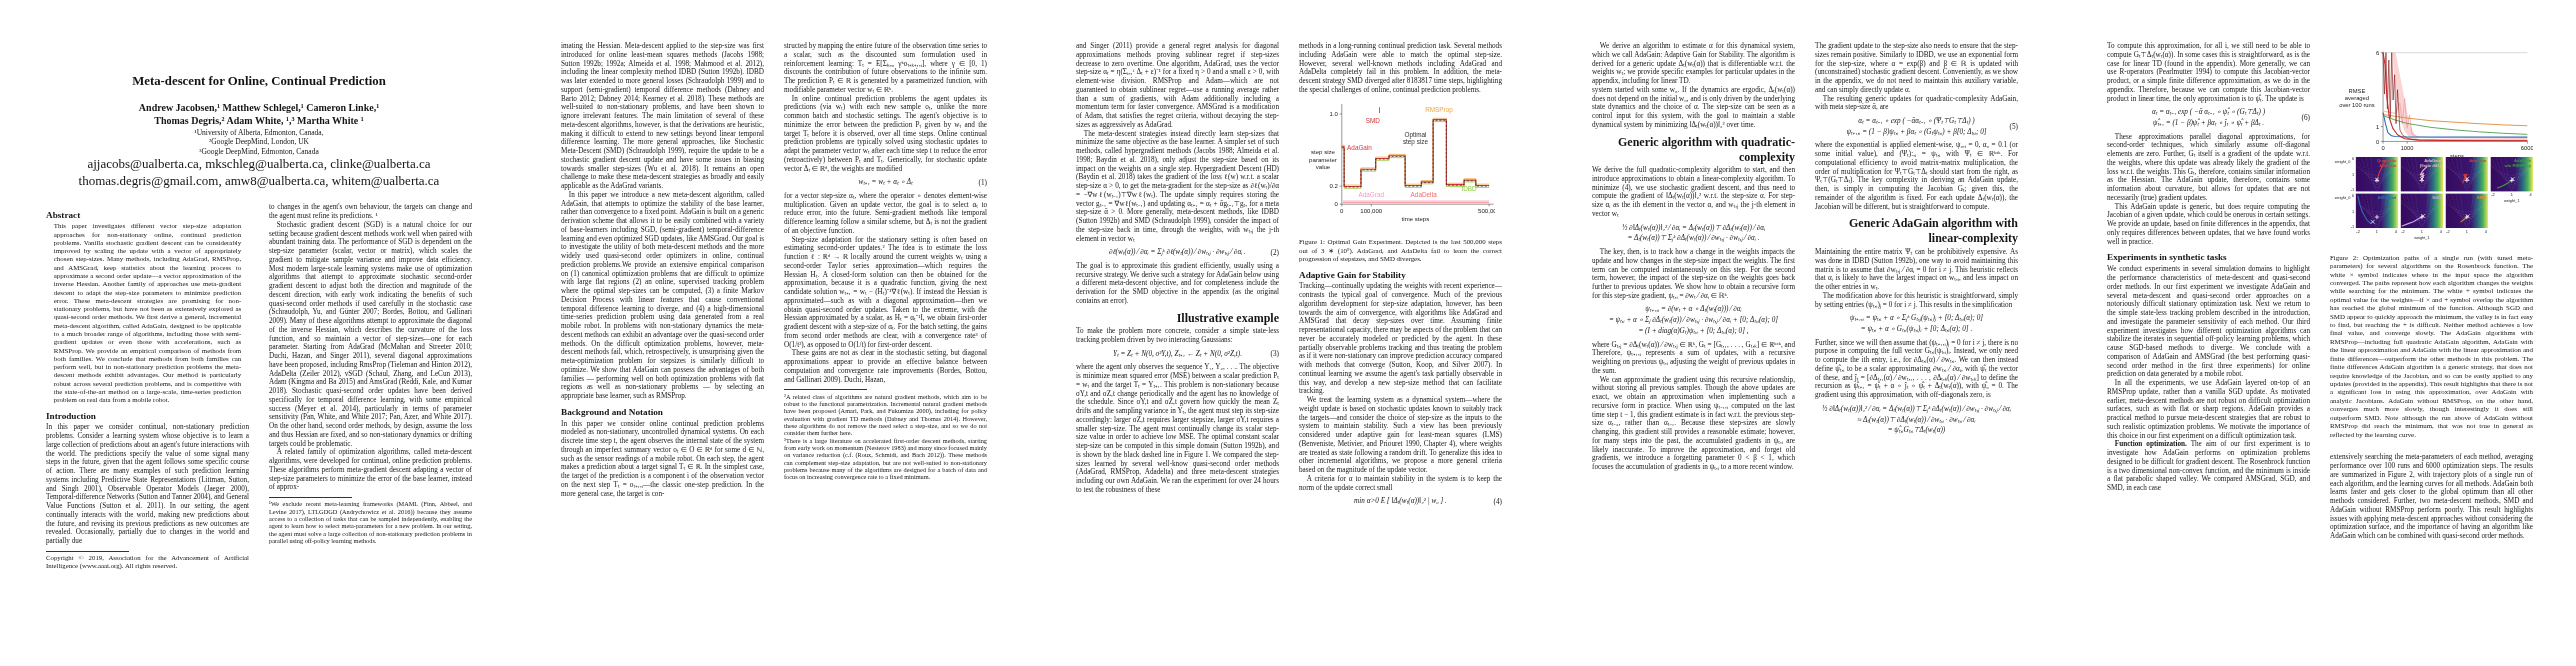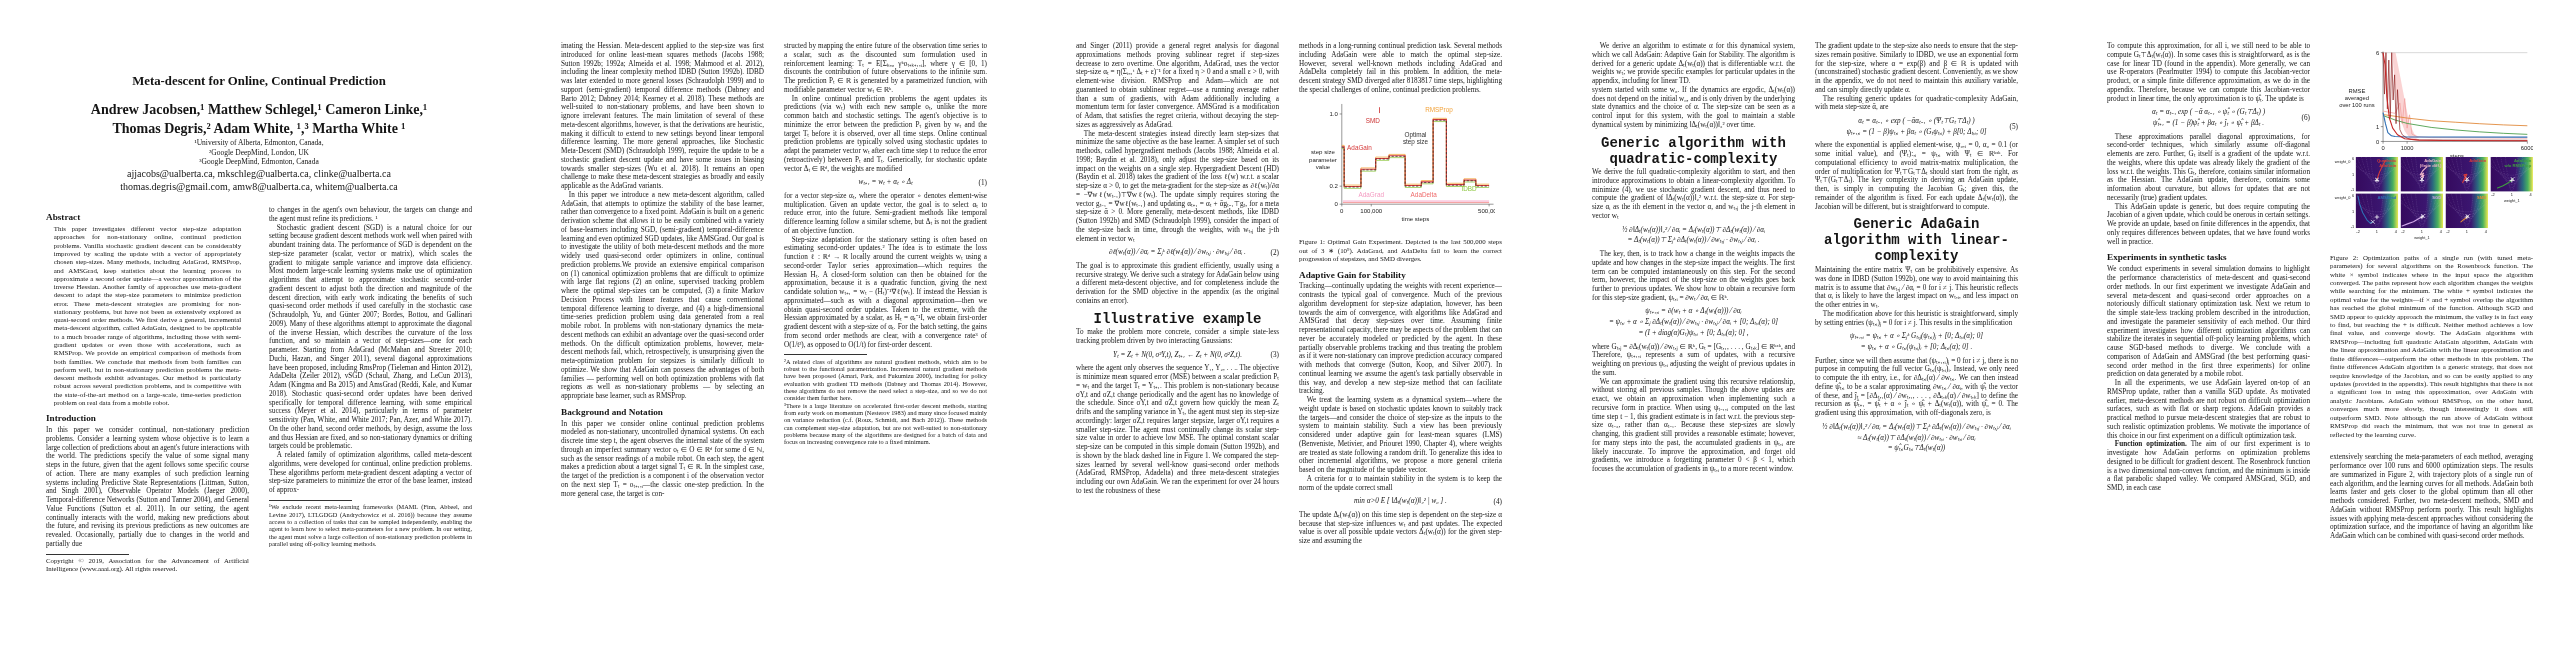--- a/index.html
+++ b/index.html
@@ -4,25 +4,25 @@
 <style>
   html,body{margin:0;padding:0;background:#ffffff;}
   body{width:2576px;height:667px;position:relative;font-family:"Liberation Serif", serif;color:#151515;overflow:hidden;}
   .page{position:absolute;top:0;width:515px;height:667px;background:#fff;}
   .page-inner{box-sizing:border-box;height:667px;padding:42px 43px 6.7px 46px;display:flex;flex-direction:column;}
   .cols{display:flex;gap:20px;flex:1;overflow:hidden;}
   .col{width:203px;overflow:hidden;text-align:justify;}
   .arxiv-banner{position:absolute;left:10px;top:646px;transform:rotate(-90deg);transform-origin:0 0;width:439px;font-size:16.7px;color:#999;letter-spacing:0.8px;font-family:"Liberation Serif",serif;}
   .p1-header{margin-top:32px;text-align:center;margin-bottom:13.3px;}
   .title{font-size:12.8px;font-weight:bold;margin:0 0 12.2px 0;text-align:center;}
-  .authors{font-size:14px;font-weight:bold;line-height:1.32;}
+  .authors{font-size:10px;font-weight:bold;line-height:1.32;}
   .affil{font-size:7.5px;line-height:1.28;}
-  .emails{font-size:10px;line-height:1.3;}
+  .emails{font-size:13px;line-height:1.3;}
   .h1{font-size:9.2px;font-weight:bold;text-align:left;margin:6.1px 0 2.8px 0;}
-  .h2{font-size:14px;font-weight:bold;text-align:center;margin:5px 0 1.7px 0;font-family:Liberation Mono, monospace;}
+  .h2{font-size:12px;font-weight:bold;text-align:right;margin:5px 0 1.7px 0;}
   .para{font-size:7.2px;line-height:1.215;margin:0;}
   .para.indent{text-indent:7.8px;}
   .para.abstract{font-size:6.9px;line-height:1.2;padding:0 7.8px;}
   .para.small{font-size:6.8px;line-height:1.2;}
   .para.footnote{font-size:6.3px;line-height:1.17;}
   .rule{border-top:0.6px solid #333;width:83px;margin:5px 0 2.2px 0;}
   .equation{position:relative;text-align:center;font-style:italic;font-size:7.2px;margin:3.9px 0;line-height:1.5;}
   .eq-line{display:block;}
   .eq-num{position:absolute;right:0;top:50%;transform:translateY(-50%);font-style:normal;}
   .caption{font-size:6.9px;line-height:1.22;margin:3.3px 0 0 0;}
@@ -76,20 +76,21 @@
         </div>
         <div class="col">
           <p class="para">structed by mapping the entire future of the observation time series to a scalar, such as the discounted sum formulation used in reinforcement learning: Tₜ = E[Σₖ₌₀ γᵏoₜ₊ₖ₊₁,ᵢ], where γ ∈ [0, 1) discounts the contribution of future observations to the infinite sum. The prediction Pₜ ∈ ℝ is generated by a parametrized function, with modifiable parameter vector wₜ ∈ ℝᵏ.</p>
           <p class="para indent">In online continual prediction problems the agent updates its predictions (via wₜ) with each new sample oₜ, unlike the more common batch and stochastic settings. The agent's objective is to minimize the error between the prediction Pₜ given by wₜ and the target Tₜ before it is observed, over all time steps. Online continual prediction problems are typically solved using stochastic updates to adapt the parameter vector wₜ after each time step t to reduce the error (retroactively) between Pₜ and Tₜ. Generically, for stochastic update vector Δₜ ∈ ℝᵈ, the weights are modified</p>
           <div class="equation">
             <div class="eq-line">wₜ₊₁ = wₜ + αₜ ∘ Δₜ</div>
             <span class="eq-num">(1)</span>
           </div>
           <p class="para">for a vector step-size αₜ, where the operator ∘ denotes element-wise multiplication. Given an update vector, the goal is to select αₜ to reduce error, into the future. Semi-gradient methods like temporal difference learning follow a similar scheme, but Δₜ is not the gradient of an objective function.</p>
           <p class="para indent">Step-size adaptation for the stationary setting is often based on estimating second-order updates.² The idea is to estimate the loss function ℓ : ℝᵈ → ℝ locally around the current weights wₜ using a second-order Taylor series approximation—which requires the Hessian Hₜ. A closed-form solution can then be obtained for the approximation, because it is a quadratic function, giving the next candidate solution wₜ₊₁ = wₜ − (Hₜ)⁻¹∇ℓ(wₜ). If instead the Hessian is approximated—such as with a diagonal approximation—then we obtain quasi-second order updates. Taken to the extreme, with the Hessian approximated by a scalar, as Hₜ = αₜ⁻¹I, we obtain first-order gradient descent with a step-size of αₜ. For the batch setting, the gains from second order methods are clear, with a convergence rate³ of O(1/t²), as opposed to O(1/t) for first-order descent.</p>
+          <p class="para indent">These gains are not as clear in the stochastic setting, but diagonal approximations appear to provide an effective balance between computation and convergence rate improvements (Bordes, Bottou, and Gallinari 2009). Duchi, Hazan,</p>
           <div class="rule"></div>
           <p class="para footnote">²A related class of algorithms are natural gradient methods, which aim to be robust to the functional parametrization. Incremental natural gradient methods have been proposed (Amari, Park, and Fukumizu 2000), including for policy evaluation with gradient TD methods (Dabney and Thomas 2014). However, these algorithms do not remove the need select a step-size, and so we do not consider them further here.</p>
           <p class="para footnote">³There is a large literature on accelerated first-order descent methods, starting from early work on momentum (Nesterov 1983) and many since focused mainly on variance reduction (c.f. (Roux, Schmidt, and Bach 2012)). These methods can complement step-size adaptation, but are not well-suited to non-stationary problems because many of the algorithms are designed for a batch of data and focus on increasing convergence rate to a fixed minimum.</p>
         </div>
       </div>
     </div>
 </section>
 <section class="page" style="left:1030px">
   <div class="page-inner">
       <div class="cols">
@@ -148,21 +149,20 @@
             </svg></div>
           <p class="caption">Figure 1: Optimal Gain Experiment. Depicted is the last 500,000 steps out of 3 ∗ (10⁹). AdaGrad, and AdaDelta fail to learn the correct progression of stepsizes, and SMD diverges.</p>
           <div class="h1">Adaptive Gain for Stability</div>
           <p class="para">Tracking—continually updating the weights with recent experience—contrasts the typical goal of convergence. Much of the previous algorithm development for step-size adaptation, however, has been towards the aim of convergence, with algorithms like AdaGrad and AMSGrad that decay step-sizes over time. Assuming finite representational capacity, there may be aspects of the problem that can never be accurately modeled or predicted by the agent. In these partially observable problems tracking and thus treating the problem as if it were non-stationary can improve prediction accuracy compared with methods that converge (Sutton, Koop, and Silver 2007). In continual learning we assume the agent's task partially observable in this way, and develop a new step-size method that can facilitate tracking.</p>
           <p class="para indent">We treat the learning system as a dynamical system—where the weight update is based on stochastic updates known to suitably track the targets—and consider the choice of step-size as the inputs to the system to maintain stability. Such a view has been previously considered under adaptive gain for least-mean squares (LMS) (Benveniste, Metivier, and Priouret 1990, Chapter 4), where weights are treated as state following a random drift. To generalize this idea to other incremental algorithms, we propose a more general criteria based on the magnitude of the update vector.</p>
           <p class="para indent">A criteria for α to maintain stability in the system is to keep the norm of the update correct small</p>
           <div class="equation">
             <div class="eq-line">min α&gt;0  E [ ‖Δₜ(wₜ(α))‖₂²  |  w₀ ] .</div>
             <span class="eq-num">(4)</span>
           </div>
-          <p class="para">The update Δₜ(wₜ(α)) on this time step is dependent on the step-size α because that step-size influences wₜ and past updates. The expected value is over all possible update vectors Δₜ(wₜ(α)) for the given step-size and assuming the</p>
         </div>
       </div>
     </div>
 </section>
 <section class="page" style="left:1546px">
   <div class="page-inner">
       <div class="cols">
         <div class="col">
           <p class="para indent">We derive an algorithm to estimate α for this dynamical system, which we call AdaGain: Adaptive Gain for Stability. The algorithm is derived for a generic update Δₜ(wₜ(α)) that is differentiable w.r.t. the weights wₜ; we provide specific examples for particular updates in the appendix, including for linear TD.</p>
           <p class="para">system started with some w₀. If the dynamics are ergodic, Δₜ(wₜ(α)) does not depend on the initial w₀, and is only driven by the underlying state dynamics and the choice of α. The step-size can be seen as a control input for this system, with the goal to maintain a stable dynamical system by minimizing ‖Δₜ(wₜ(α))‖₂² over time.</p>

